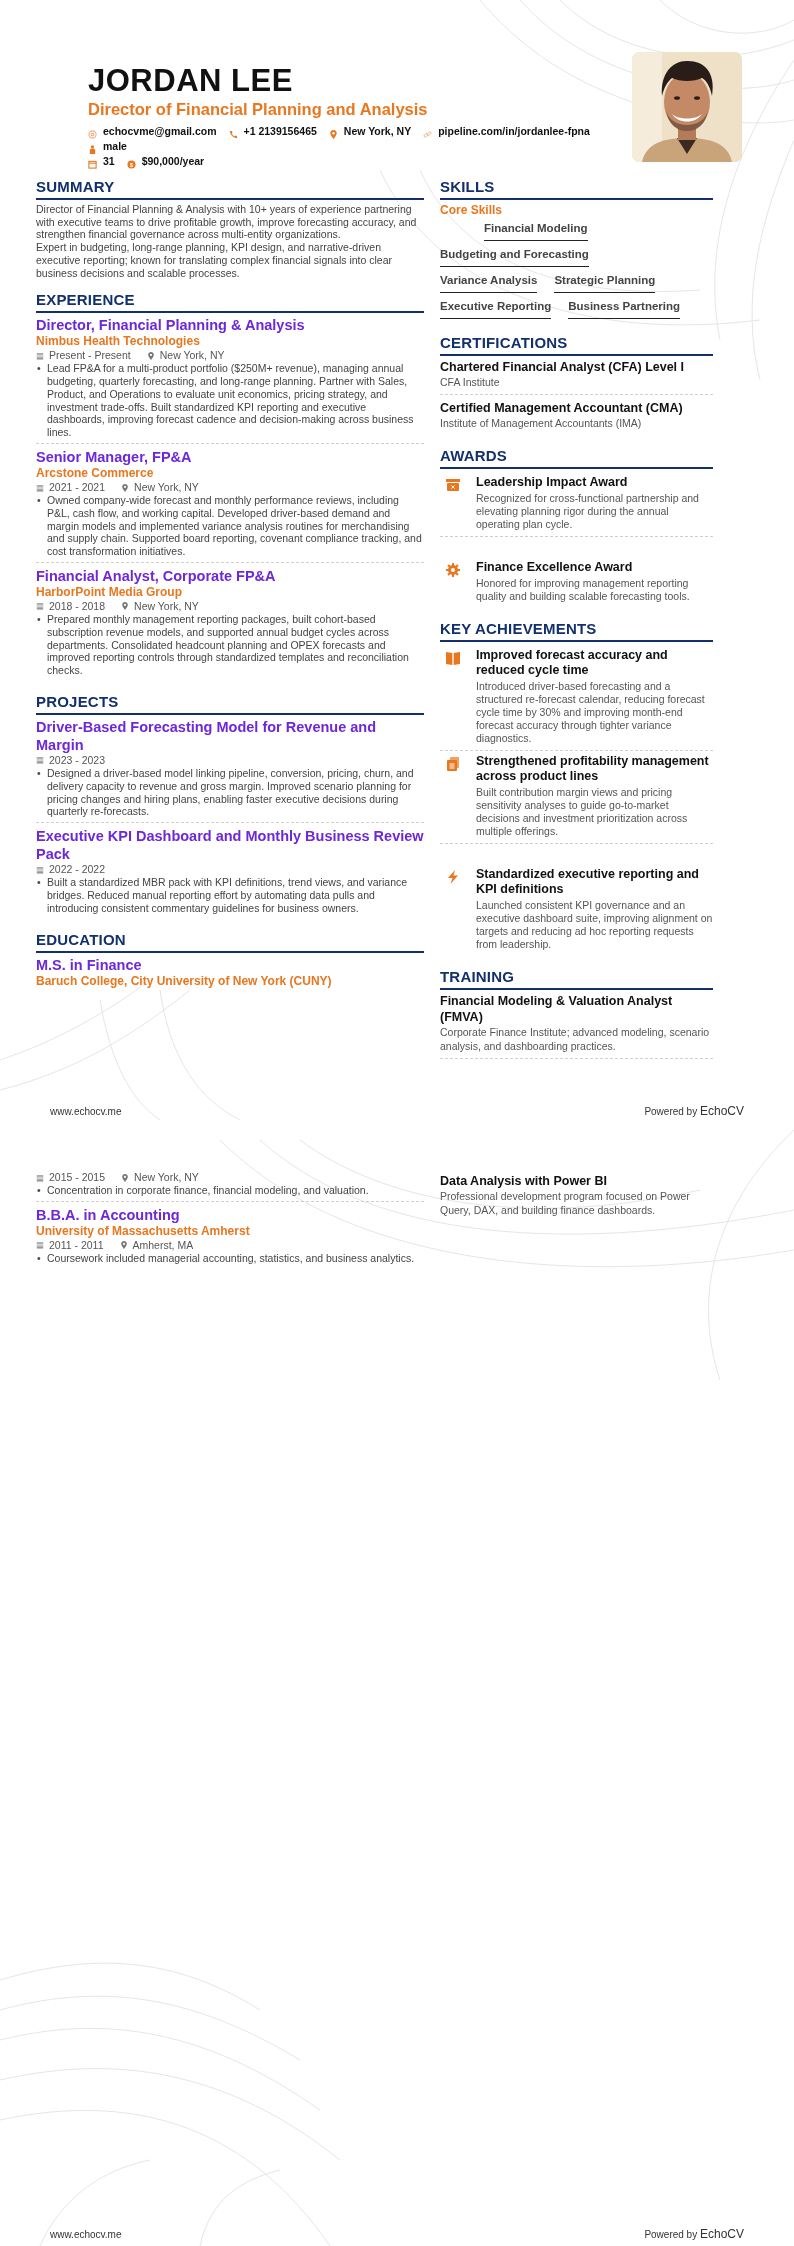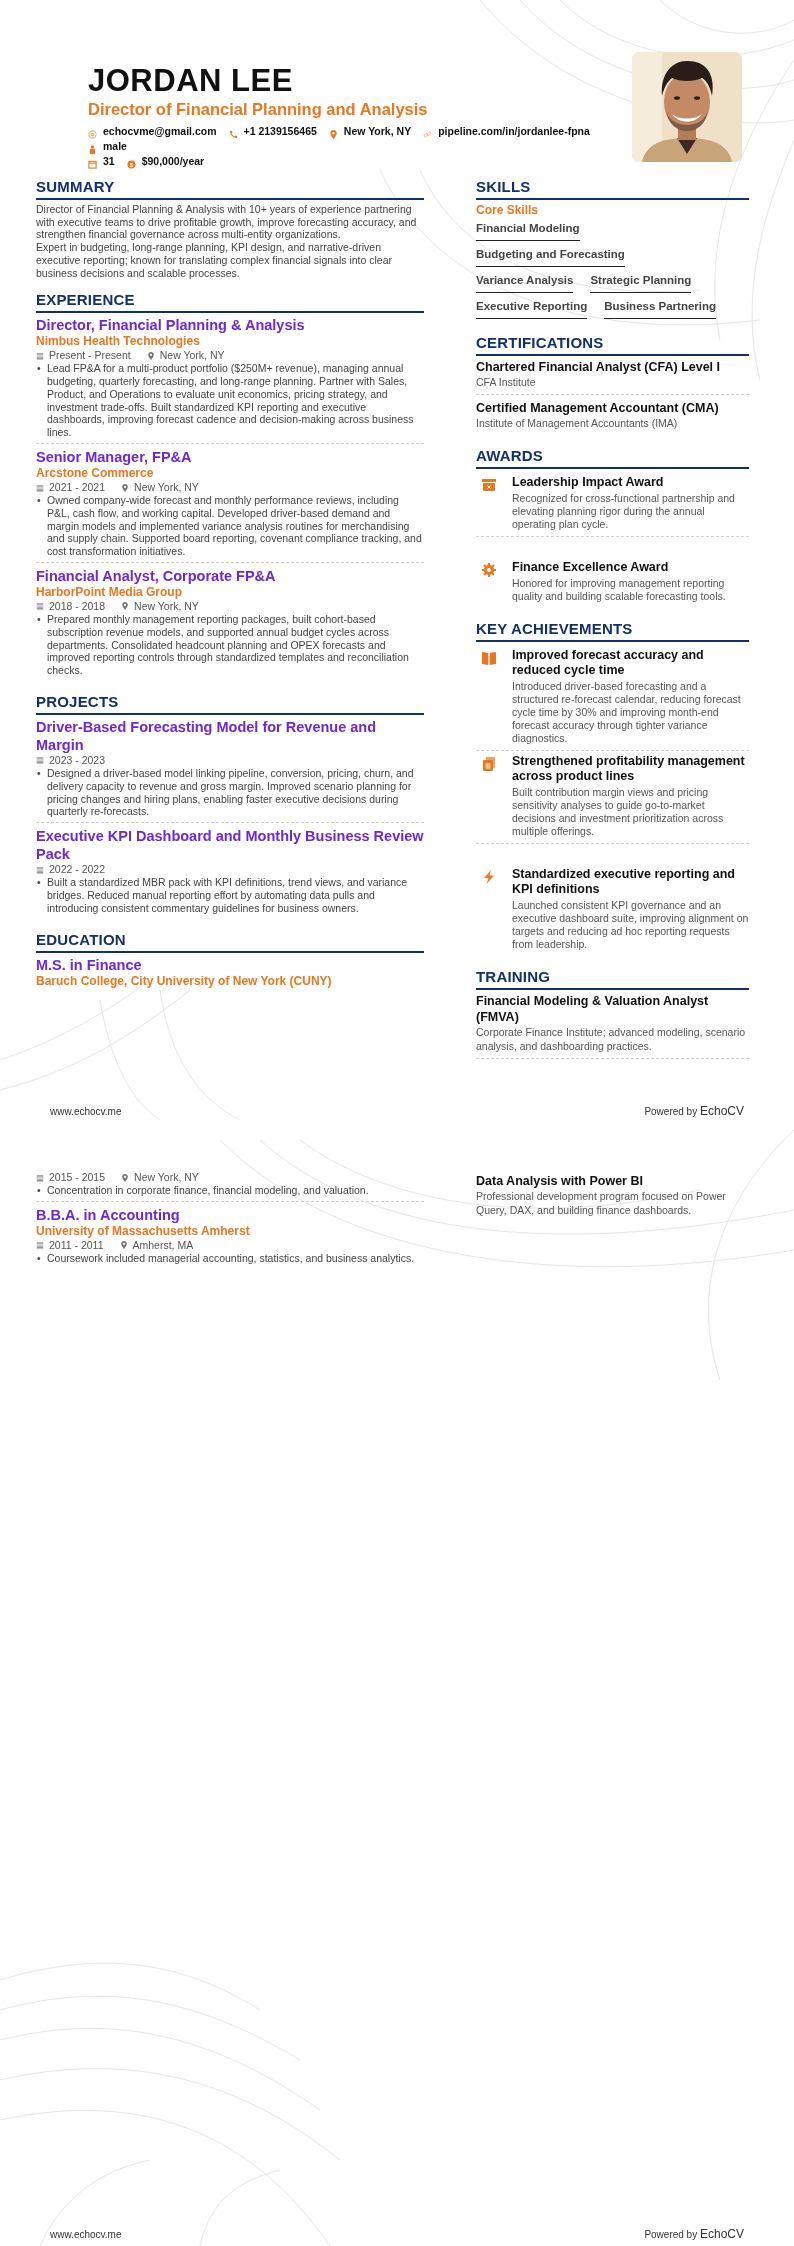--- a/index.html
+++ b/index.html
@@ -16,21 +16,21 @@
     .job-title { font-size: 16.5px; font-weight: bold; color: #e8771f; margin-top: 1px; line-height: 20px; }
     .contacts { margin-top: 5px; font-size: 10.5px; font-weight: bold; color: #111; line-height: 15px; }
     .contact-row { display: flex; flex-wrap: wrap; align-items: center; }
     .contact { display: inline-flex; align-items: flex-end; margin-right: 12px; }
     .contact svg { width: 9px; height: 9px; margin-right: 6px; }
     .photo { position: absolute; left: 632px; top: 52px; width: 110px; height: 110px; border-radius: 8px; overflow: hidden;
              background: linear-gradient(135deg, #f3e6cf 0%, #e7d2b3 60%, #d6bb95 100%); }
 
     
     .col-left { position: absolute; left: 36px; width: 388px; }
-    .col-right { position: absolute; left: 476px; width: 273px; }
+    .col-right { position: absolute; left: 440px; width: 273px; }
     .sec-title { font-size: 15px; font-weight: bold; color: #12306b; letter-spacing: 0.2px; line-height: 18px;
                  border-bottom: 2px solid #12306b; padding-bottom: 2px; margin-bottom: 3px; }
     .sec { margin-bottom: 12px; }
     .para { font-size: 10.5px; color: #444; line-height: 12.7px; }
 
     .entry { padding-bottom: 4px; margin-bottom: 4px; border-bottom: 1px dashed #cfcfcf; }
     .entry.last { border-bottom: none; }
     .entry-title { font-size: 14.5px; font-weight: bold; color: #6d28d9; line-height: 18px; }
     .entry-org { font-size: 12px; font-weight: bold; color: #e8771f; line-height: 15px; }
     .meta { font-size: 10.5px; color: #555; line-height: 13px; display: flex; align-items: center; }
@@ -279,21 +279,21 @@
       <div class="entry-org">Baruch College, City University of New York (CUNY)</div>
     </div>
   </div>
 
   <div class="col-right" style="top:178px;">
 
     <div class="sec">
       <div class="sec-title">SKILLS</div>
       <div class="skill-group">Core Skills</div>
       <div class="skills">
-        <span class="skill" style="margin-right:120px;">Financial Modeling</span>
+        <span class="skill" style="margin-right:120px;margin-left:44px;">Financial Modeling</span>
         <span class="skill" style="margin-right:80px;">Budgeting and Forecasting</span>
         <span class="skill">Variance Analysis</span>
         <span class="skill">Strategic Planning</span>
         <span class="skill">Executive Reporting</span>
         <span class="skill">Business Partnering</span>
       </div>
     </div>
 
     <div class="sec">
       <div class="sec-title">CERTIFICATIONS</div>

